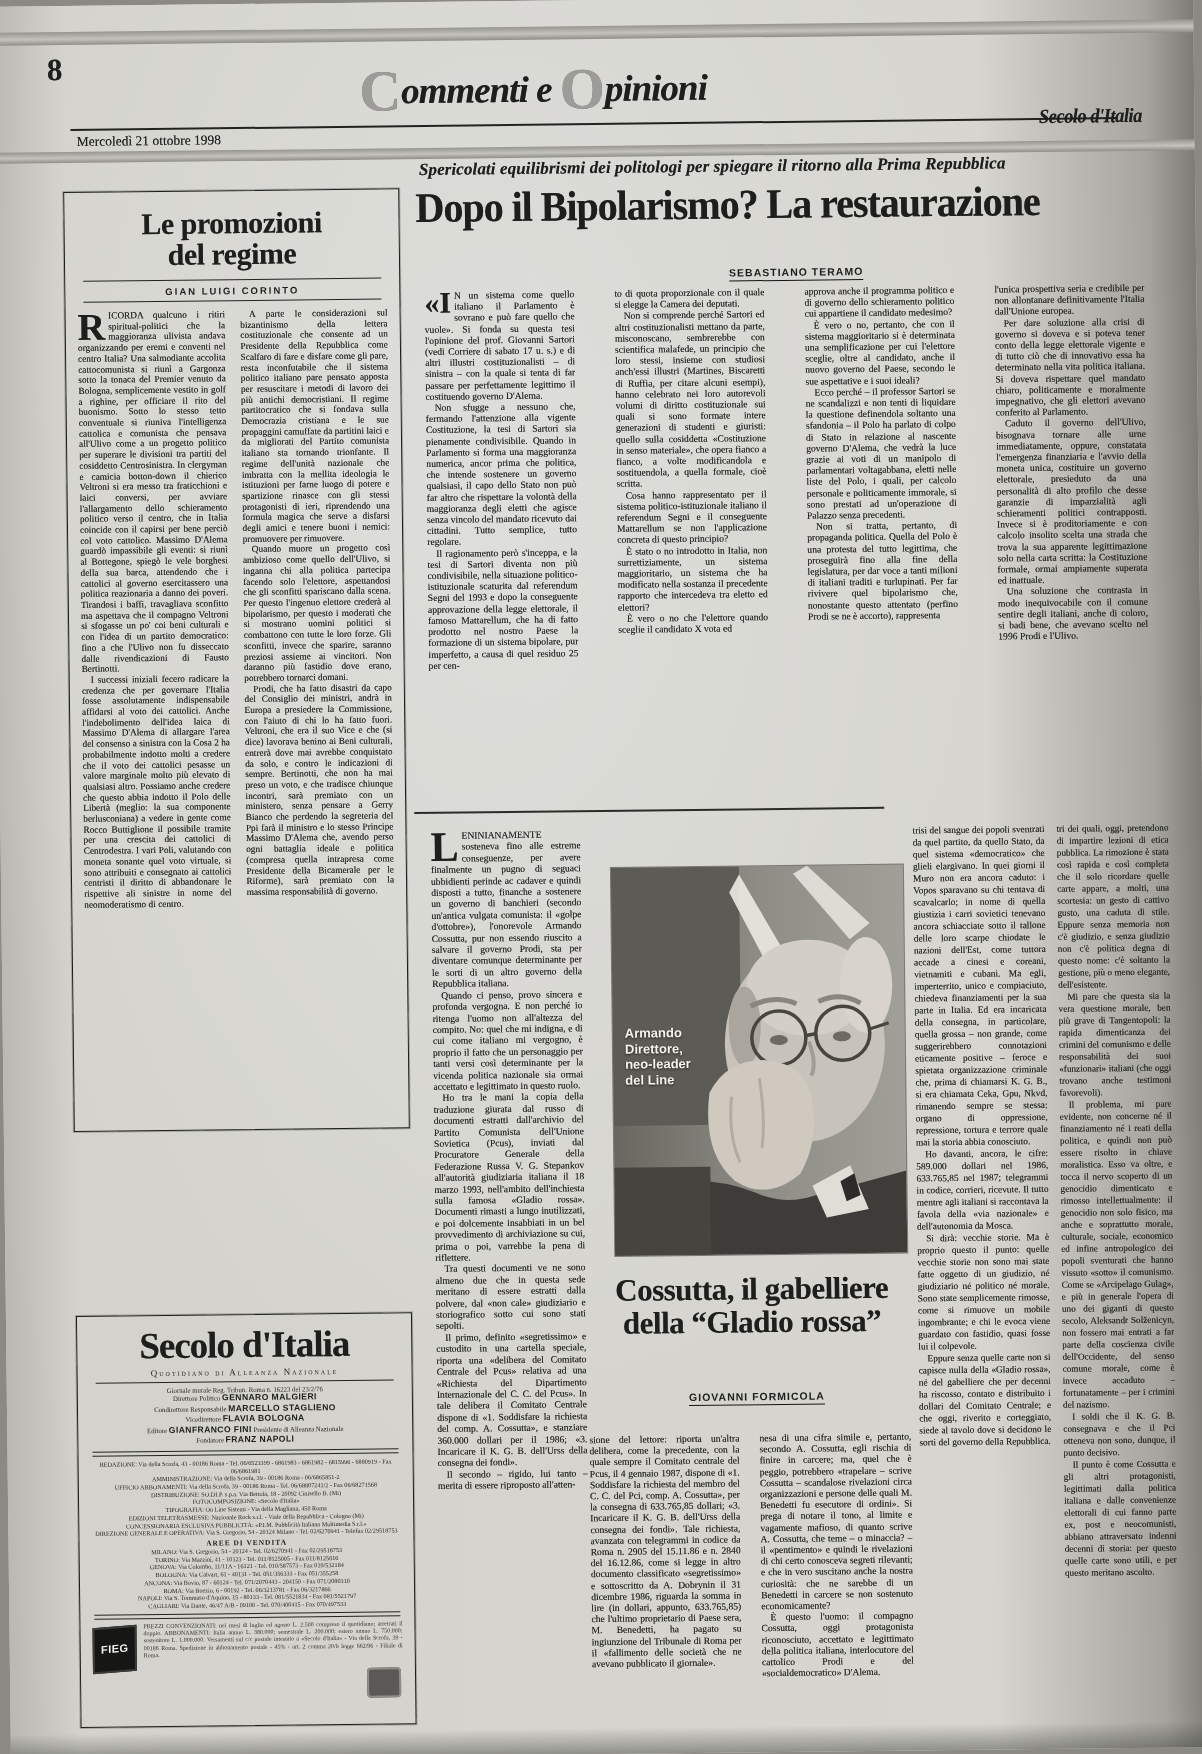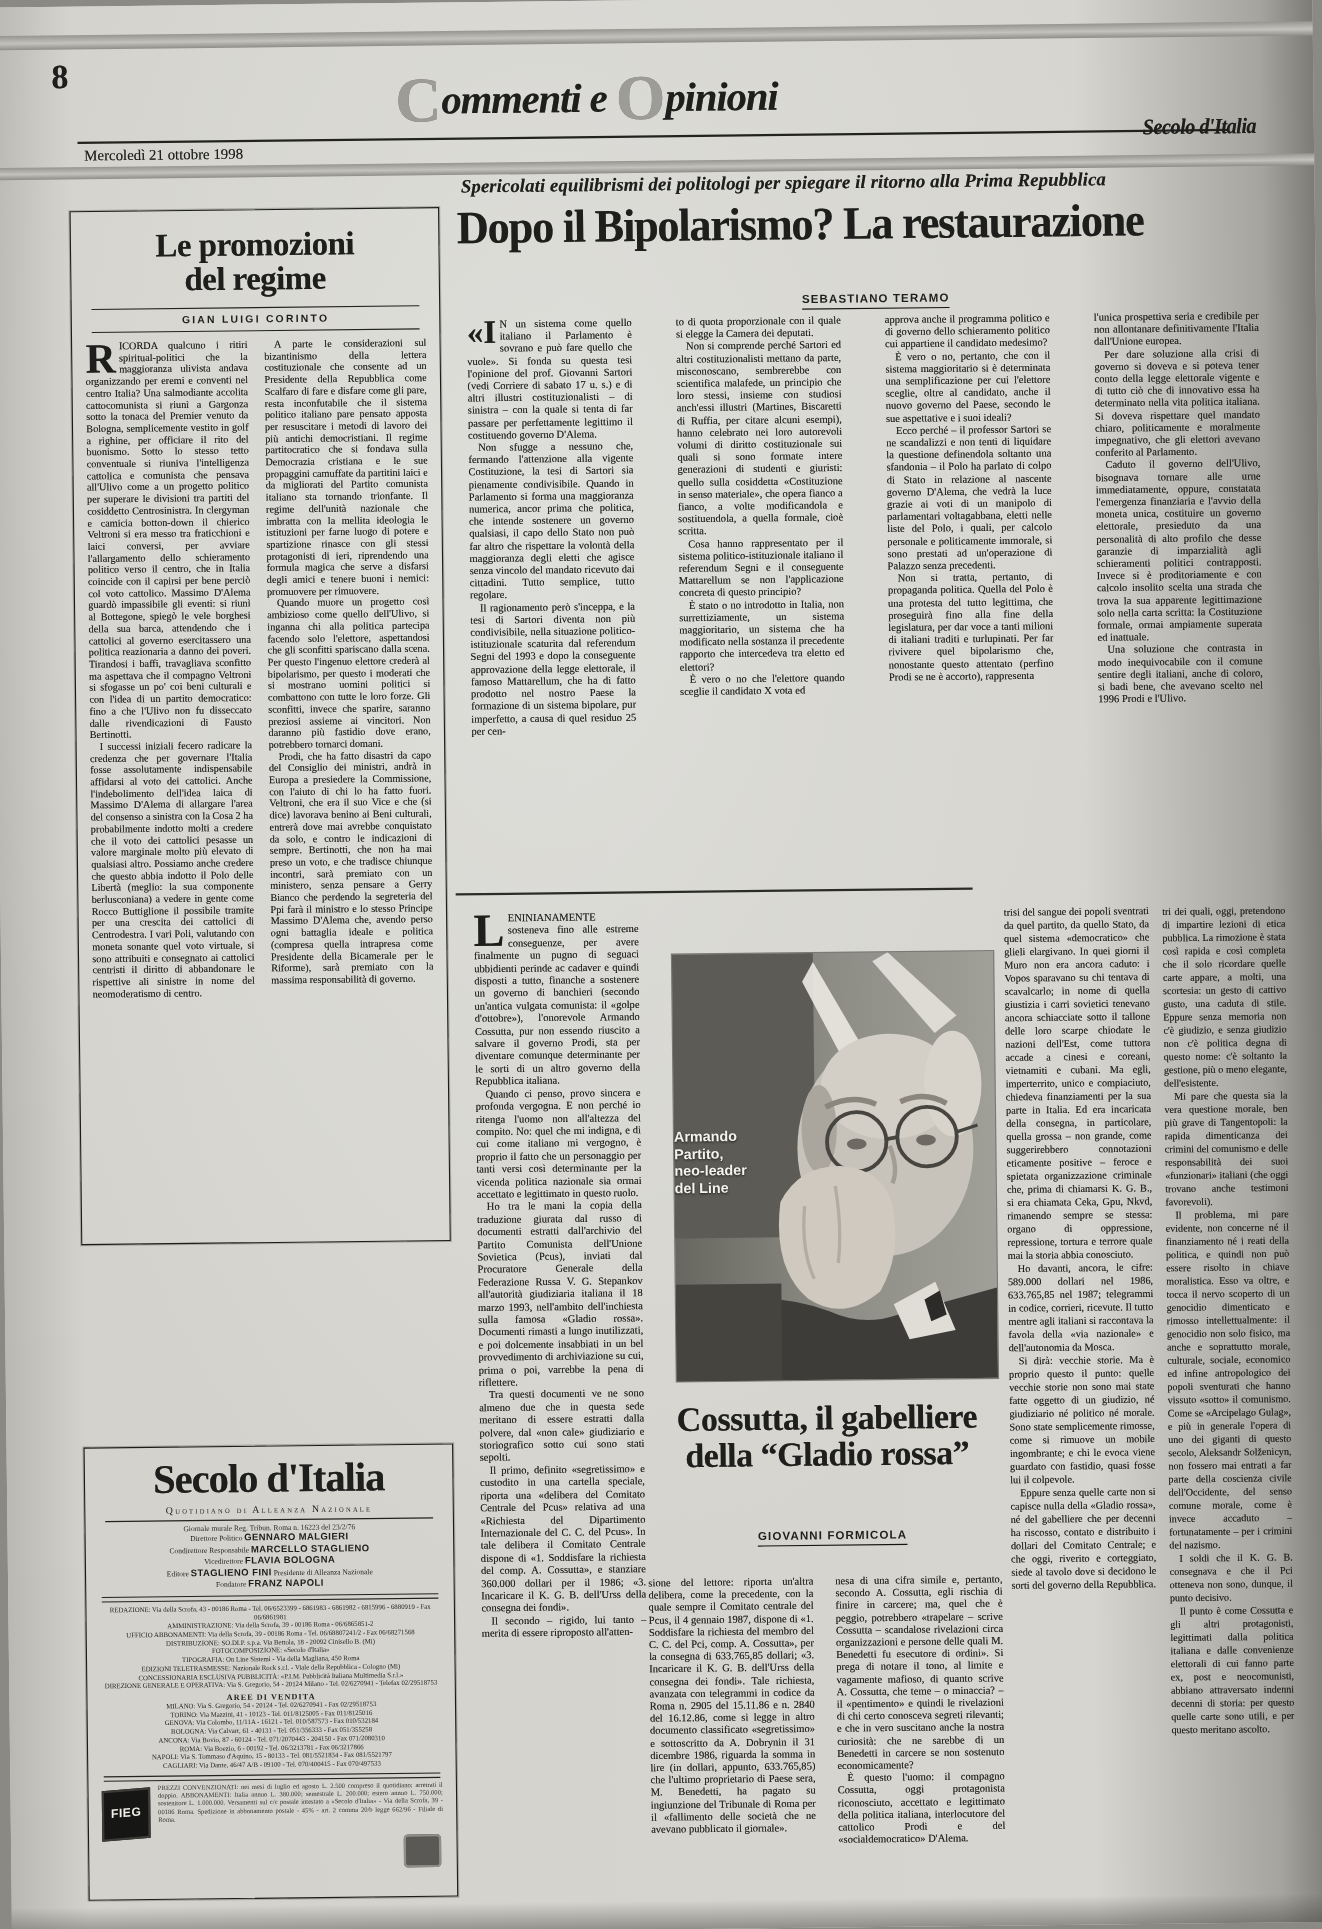--- a/index.html
+++ b/index.html
@@ -79,21 +79,21 @@
   .mid-rule{position:absolute;left:2px;top:660px;width:470px;height:1.5px;background:#2b2b28;}
   .lead-col{left:18px;top:678px;width:150px;height:926px;line-height:11.4px;}
   .u1{left:500px;top:678px;width:132px;height:926px;font-size:9.4px;line-height:12px;}
   .u2{left:644px;top:678px;width:112px;height:926px;font-size:9.2px;line-height:12px;}
   .lowA{left:170px;top:1284px;width:150px;height:320px;}
   .lowB{left:340px;top:1284px;width:152px;height:320px;}
 
   .photo{position:absolute;left:198px;top:718px;width:292px;height:388px;background:#8b8a86;
          box-shadow:0 0 0 1px #7a7975;}
   .photo svg{display:block;}
-  .caption{position:absolute;left:0;top:158px;font-family:"Liberation Sans",sans-serif;
+  .caption{position:absolute;left:12px;top:158px;font-family:"Liberation Sans",sans-serif;
            font-weight:700;font-size:13px;line-height:15.5px;color:#f4f3ee;text-shadow:0 1px 2px rgba(20,20,18,.8);}
 
   .f-headline{position:absolute;left:158px;top:1124px;width:352px;text-align:center;
               font-size:31px;line-height:33px;font-weight:700;letter-spacing:-.5px;}
   .f-byline{position:absolute;left:208px;top:1238px;width:260px;text-align:center;}
 
   .dropcap-q{font-size:30px;line-height:24px;}
   .dropcap-L{font-size:42px;line-height:32px;}
 </style>
 </head>
@@ -127,21 +127,21 @@
 
       <div class="masthead-box">
         <div class="mh-title ink">Secolo d'Italia</div>
         <div class="mh-sub">Quotidiano di Alleanza Nazionale</div>
         <div class="mh-rule"></div>
         <div class="mh-reg">Giornale murale Reg. Tribun. Roma n. 16223 del 23/2/76</div>
         <div>
             <div class="staff-line"><span class="role">Direttore Politico </span><span class="sname">GENNARO MALGIERI</span></div>
             <div class="staff-line"><span class="role">Condirettore Responsabile </span><span class="sname">MARCELLO STAGLIENO</span></div>
             <div class="staff-line"><span class="role">Vicedirettore </span><span class="sname">FLAVIA BOLOGNA</span></div>
-            <div class="staff-line"><span class="role">Editore </span><span class="sname">STAGLIENO FINI</span><span class="role"> Presidente di Alleanza Nazionale</span></div>
+            <div class="staff-line"><span class="role">Editore </span><span class="sname">GIANFRANCO FINI</span><span class="role"> Presidente di Alleanza Nazionale</span></div>
             <div class="staff-line"><span class="role">Fondatore </span><span class="sname">FRANZ NAPOLI</span></div>
           </div>
         <div class="mh-rule2"></div>
         <div class="mh-lines">
             <div class="ln">REDAZIONE: Via della Scrofa, 43 - 00186 Roma - Tel. 06/6523399 - 6861983 - 6861982 - 6815996 - 6880919 - Fax 06/6861981</div>
             <div class="ln">AMMINISTRAZIONE: Via della Scrofa, 39 - 00186 Roma - 06/6865851-2</div>
             <div class="ln">UFFICIO ABBONAMENTI: Via della Scrofa, 39 - 00186 Roma - Tel. 06/68807241/2 - Fax 06/68271568</div>
             <div class="ln">DISTRIBUZIONE: SO.DI.P. s.p.a. Via Bettola, 18 - 20092 Cinisello B. (Mi)</div>
             <div class="ln">FOTOCOMPOSIZIONE: «Secolo d'Italia»</div>
             <div class="ln">TIPOGRAFIA: On Line Sistemi - Via della Magliana, 450 Roma</div>
@@ -233,21 +233,21 @@
           <path d="M196,176 q8,22 2,34" stroke="#a29d94" stroke-width="4" fill="none"></path>
           <path d="M96,226 q18,-34 58,-32 q36,4 44,36 q8,44 -12,78 q-34,28 -66,6 q-32,-28 -24,-88" fill="#cfc9c0"></path>
           <path d="M118,230 q-4,40 8,66 M146,212 q6,38 2,70" stroke="#b2aca3" stroke-width="3" fill="none"></path>
           <path d="M0,336 Q70,298 140,326 Q170,340 200,330 L292,306 L292,388 L0,388 Z" fill="#3d3c39"></path>
           <polygon points="198,320 236,300 254,344 212,352" fill="#e0ddd6"></polygon>
           <polygon points="226,316 240,308 246,330 232,336" fill="#2c2b29"></polygon>
           <rect x="0" y="300" width="96" height="88" fill="#45443f"></rect>
         </svg>
         <div class="caption">
             <div class="ln">Armando</div>
-            <div class="ln">Partito,</div>
+            <div class="ln">Direttore,</div>
             <div class="ln">neo-leader</div>
             <div class="ln">del Line</div>
           </div>
       </div>
 
       <div class="col u1 ink">
           <p class="para">trisi del sangue dei popoli sventrati da quel partito, da quello Stato, da quel sistema «democratico» che glieli elargivano. In quei giorni il Muro non era ancora caduto: i Vopos sparavano su chi tentava di scavalcarlo; in nome di quella giustizia i carri sovietici tenevano ancora schiacciate sotto il tallone delle loro scarpe chiodate le nazioni dell'Est, come tuttora accade a cinesi e coreani, vietnamiti e cubani. Ma egli, imperterrito, unico e compiaciuto, chiedeva finanziamenti per la sua parte in Italia. Ed era incaricata della consegna, in particolare, quella grossa – non grande, come suggerirebbero connotazioni eticamente positive – feroce e spietata organizzazione criminale che, prima di chiamarsi K. G. B., si era chiamata Ceka, Gpu, Nkvd, rimanendo sempre se stessa: organo di oppressione, repressione, tortura e terrore quale mai la storia abbia conosciuto.</p>
           <p class="para">Ho davanti, ancora, le cifre: 589.000 dollari nel 1986, 633.765,85 nel 1987; telegrammi in codice, corrieri, ricevute. Il tutto mentre agli italiani si raccontava la favola della «via nazionale» e dell'autonomia da Mosca.</p>
           <p class="para">Si dirà: vecchie storie. Ma è proprio questo il punto: quelle vecchie storie non sono mai state fatte oggetto di un giudizio, né giudiziario né politico né morale. Sono state semplicemente rimosse, come si rimuove un mobile ingombrante; e chi le evoca viene guardato con fastidio, quasi fosse lui il colpevole.</p>
           <p class="para">Eppure senza quelle carte non si capisce nulla della «Gladio rossa», né del gabelliere che per decenni ha riscosso, contato e distribuito i dollari del Comitato Centrale; e che oggi, riverito e corteggiato, siede al tavolo dove si decidono le sorti del governo della Repubblica.</p>

